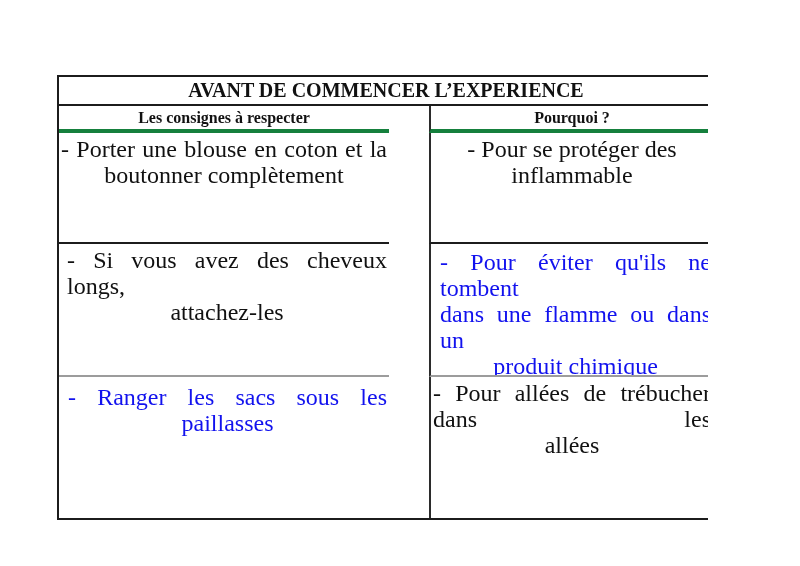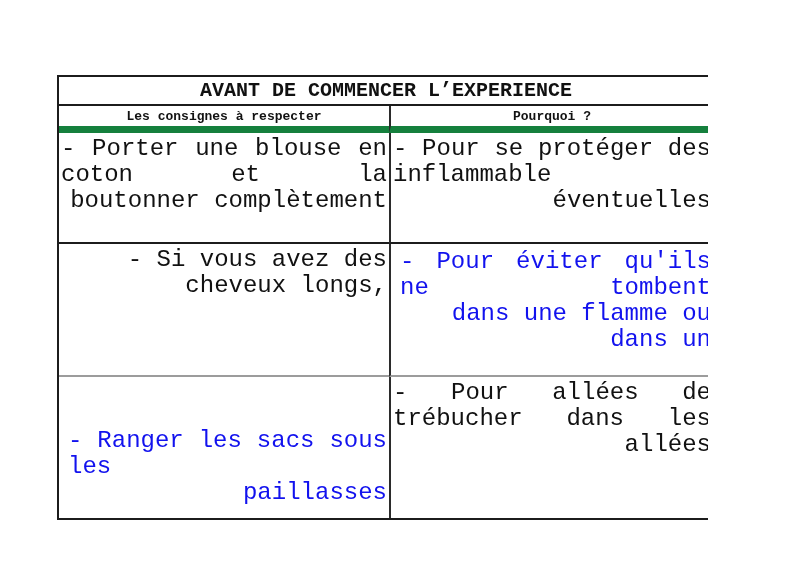--- a/index.html
+++ b/index.html
@@ -5,21 +5,21 @@
   html, body {
     margin: 0;
     padding: 0;
     background: #ffffff;
   }
   .sheet {
     position: relative;
     width: 708px;
     height: 566px;
     background: #ffffff;
-    font-family: Liberation Mono, monospace;
+    font-family: Liberation Serif, serif;
     overflow: hidden;
   }
   .safety-table {
     position: absolute;
     left: 57px;
     top: 75px;
     width: 658px;
     height: 445px;
     box-sizing: border-box;
     border: 2px solid #1c1c1c;
@@ -37,29 +37,30 @@
     grid-column: 1 / 3;
     border-bottom: 2px solid #1c1c1c;
     display: flex;
     align-items: center;
     justify-content: center;
     font-weight: bold;
     font-size: 20px;
     letter-spacing: 0px;
   }
   .header-cell {
-    border-bottom: 7px solid #15803d;
+    border-bottom: 4px solid #15803d;
     display: flex;
     align-items: center;
     justify-content: center;
     font-weight: bold;
-    font-size: 13px;
+    font-size: 16px;
   }
   .col2 {
     border-left: 2px solid #2b2b2b;
+    margin-left: 40px;
   }
   .body-cell {
     font-size: 24px;
     line-height: 26px;
     padding: 3px 2px 0 2px;
   }
   .rowline-black {
     border-bottom: 2px solid #1c1c1c;
   }
   .rowline-gray {
@@ -69,27 +70,26 @@
   .text-blue {
     color: #1212ee;
   }
   .pad-blue-r2 {
     padding-left: 9px;
     padding-top: 5px;
   }
   .pad-blue-r3 {
     padding-left: 9px;
     padding-top: 7px;
-    margin-top: 44px;
   }
   .para {
     margin: 0;
   }
   .para .line {
-    text-align: right;
+    text-align: center;
     white-space: normal;
   }
   .para .line:not(:last-child) {
     text-align: justify;
     text-align-last: justify;
   }
 </style>
 </head>
 <body>
 
@@ -103,33 +103,34 @@
 
     <div class="cell body-cell rowline-black">
         <div class="para">
           <div class="line">- Porter une blouse en coton et la</div>
           <div class="line">boutonner complètement</div>
         </div>
       </div>
     <div class="cell body-cell rowline-black col2">
         <div class="para">
           <div class="line">- Pour se protéger des inflammable</div>
-          <div class="line">éventuelles</div>
         </div>
       </div>
 
     <div class="cell body-cell rowline-gray">
         <div class="para">
           <div class="line">- Si vous avez des cheveux longs,</div>
+          <div class="line">attachez-les</div>
         </div>
       </div>
     <div class="cell body-cell rowline-gray col2 pad-blue-r2 text-blue">
         <div class="para">
           <div class="line">- Pour éviter qu'ils ne tombent</div>
           <div class="line">dans une flamme ou dans un</div>
+          <div class="line">produit chimique</div>
         </div>
       </div>
 
     <div class="cell body-cell pad-blue-r3 text-blue">
         <div class="para">
           <div class="line">- Ranger les sacs sous les</div>
           <div class="line">paillasses</div>
         </div>
       </div>
     <div class="cell body-cell col2">

